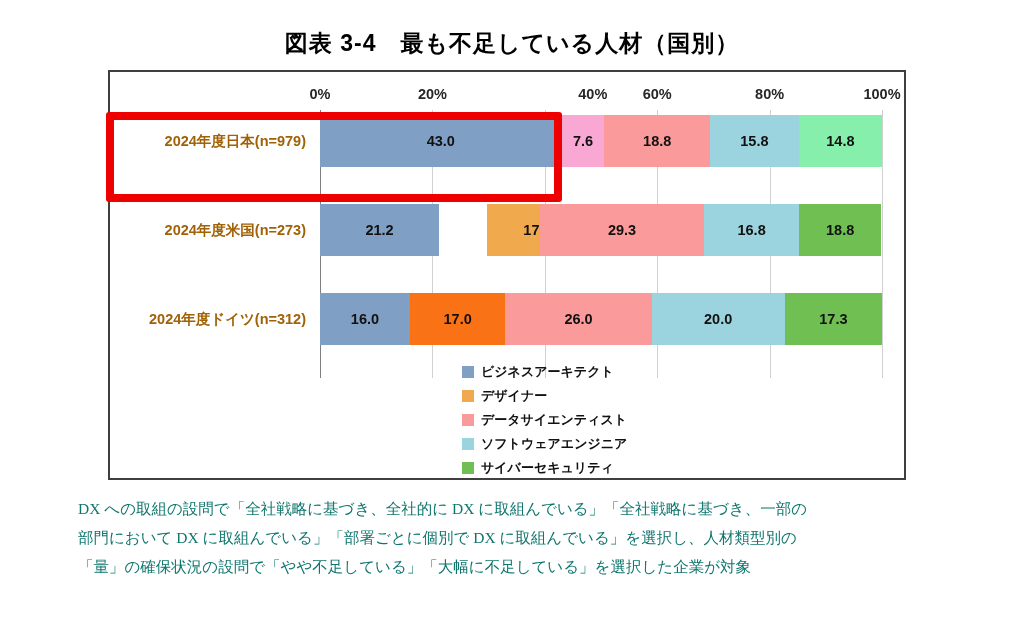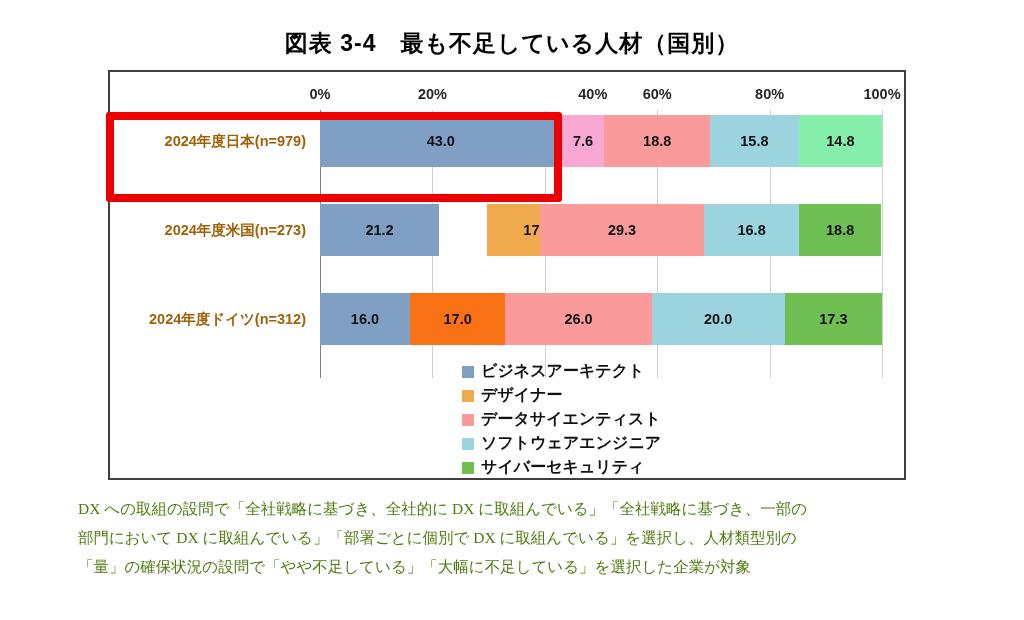--- a/index.html
+++ b/index.html
@@ -149,21 +149,21 @@
     height: 23px;
     margin-bottom: 1px;
   }
   .legend-swatch {
     width: 12px;
     height: 12px;
     margin-right: 7px;
     flex: 0 0 auto;
   }
   .legend-label {
-    font-size: 16px;
+    font-size: 13px;
     font-weight: bold;
     color: #111;
     white-space: nowrap;
   }
 
   
   #highlight-box {
     position: absolute;
     left: 106px;
     top: 112px;
@@ -176,21 +176,21 @@
   }
 
   
   #footnote {
     position: absolute;
     left: 78px;
     top: 494px;
     width: 880px;
     font-size: 15.5px;
     line-height: 29px;
-    color: #4d7c0f;
+    color: #0f766e;
     font-family: "Liberation Serif", "DejaVu Serif", serif;
   }
   #footnote div { white-space: nowrap; }
 </style>
 </head>
 <body>
 
 <div id="chart-title">図表 3-4　最も不足している人材（国別）</div>
 
 <div id="chart-frame">

